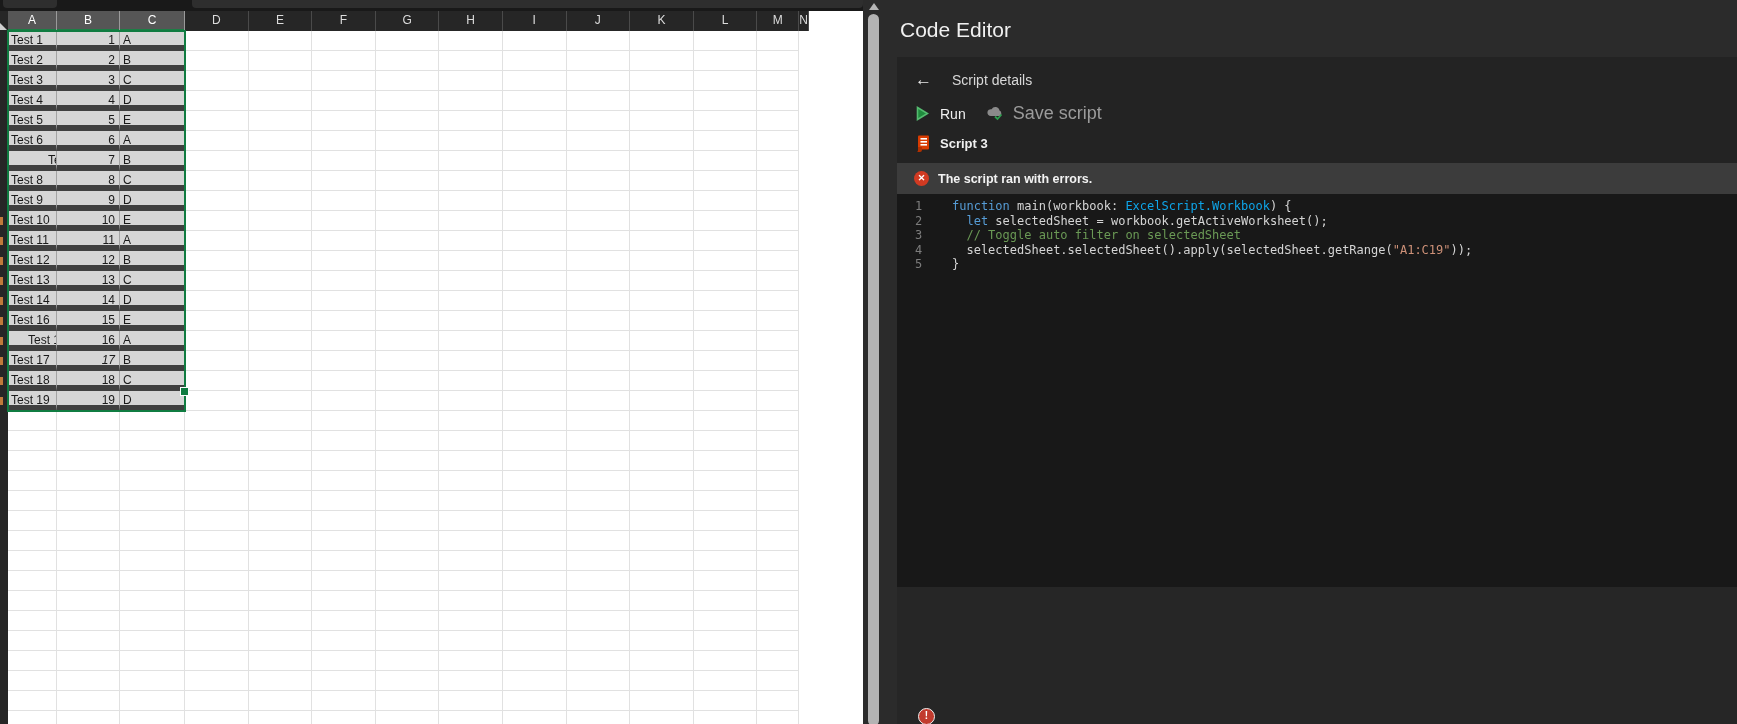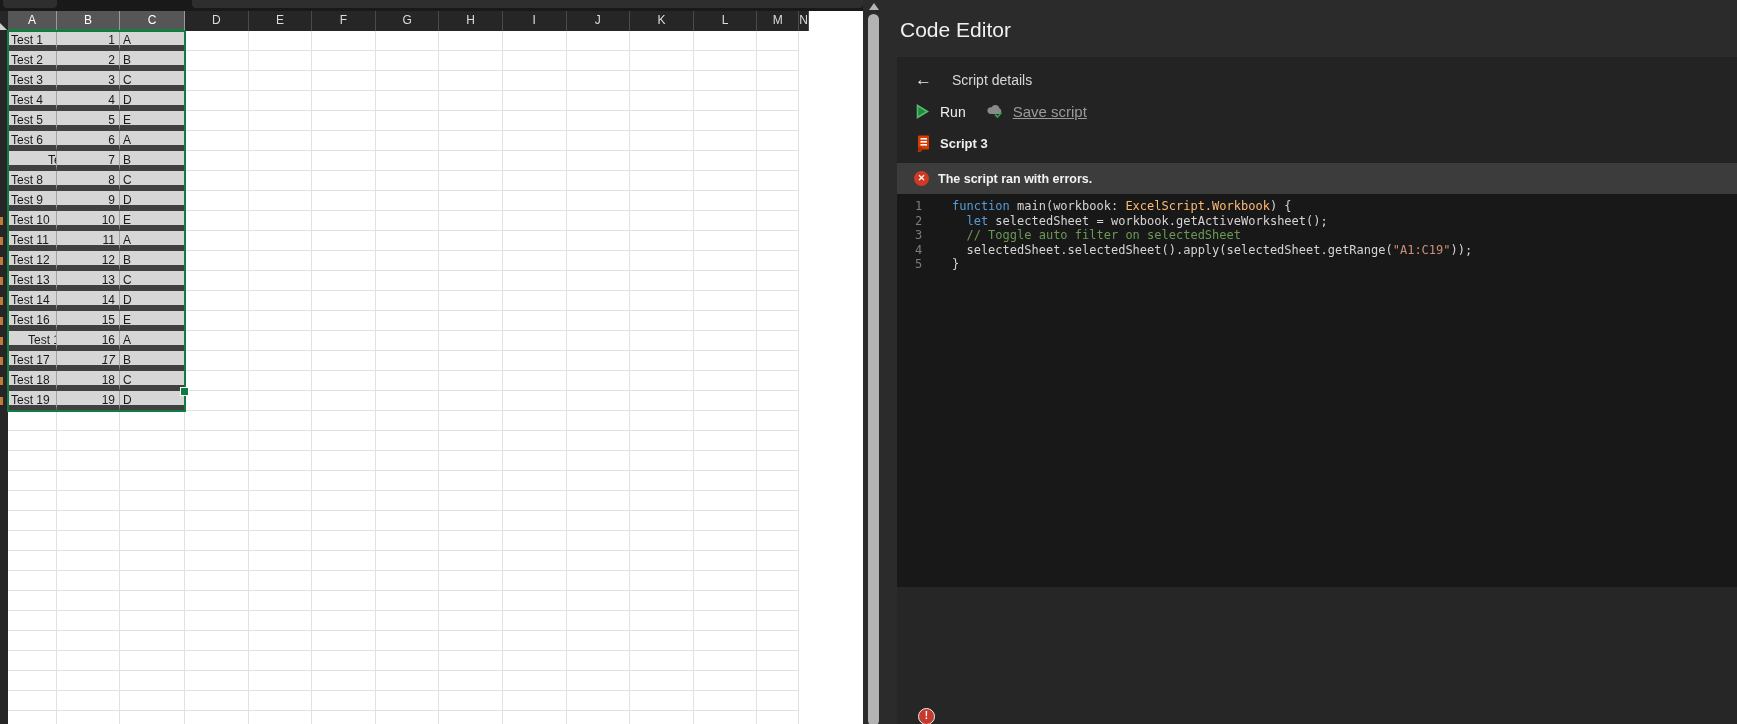--- a/index.html
+++ b/index.html
@@ -49,21 +49,21 @@
   #card{position:absolute;left:897px;top:57px;width:840px;height:667px;background:#232323;}
 
   #details-row{position:absolute;left:18px;top:13px;display:flex;align-items:center;color:#d8d8d8;}
   #back-arrow{font-size:17px;color:#e8e8e8;cursor:pointer;}
   #details-label{margin-left:20px;font-size:14px;}
 
   #toolbar{position:absolute;left:19px;top:46px;display:flex;align-items:center;}
   #run-btn{display:flex;align-items:center;cursor:pointer;}
   #run-label{margin-left:11px;font-size:14px;color:#f0f0f0;}
   #save-btn{display:flex;align-items:center;margin-left:20px;cursor:pointer;}
-  #save-label{margin-left:8px;font-size:15px;color:#9b9b9b;text-decoration:underline;}
+  #save-label{margin-left:8px;font-size:18px;color:#9b9b9b;}
 
   #script-row{position:absolute;left:18px;top:78px;display:flex;align-items:center;}
   #script-name{margin-left:10px;font-size:13px;font-weight:700;color:#f0f0f0;}
 
   #banner{position:absolute;left:0;top:106px;width:840px;height:31px;background:#3c3c3c;
     display:flex;align-items:center;}
   .err-x{width:15px;height:15px;margin-left:17px;border-radius:50%;background:#d13a22;
     color:#fff;font-size:9px;font-weight:700;text-align:center;line-height:15px;flex:none;}
   #banner-text{margin-left:9px;font-size:12.5px;font-weight:600;color:#f2f2f2;}
 
@@ -697,21 +697,21 @@
       </svg>
       <span id="script-name">Script 3</span>
     </div>
 
     <div id="banner">
       <span class="err-x">✕</span>
       <span id="banner-text">The script ran with errors.</span>
     </div>
 
     <div id="editor">
-        <div class="code-line"><span class="ln">1</span><span class="src"><span style="color: rgb(86, 156, 214);">function</span><span style="color: rgb(212, 212, 212);"> main(workbook: </span><span style="color: #fdba74;">ExcelScript.Workbook</span><span style="color: rgb(212, 212, 212);">) {</span></span></div>
+        <div class="code-line"><span class="ln">1</span><span class="src"><span style="color: rgb(86, 156, 214);">function</span><span style="color: rgb(212, 212, 212);"> main(workbook: </span><span style="color: #0ea5e9;">ExcelScript.Workbook</span><span style="color: rgb(212, 212, 212);">) {</span></span></div>
         <div class="code-line"><span class="ln">2</span><span class="src"><span style="color: rgb(212, 212, 212);">  </span><span style="color: rgb(86, 156, 214);">let</span><span style="color: rgb(212, 212, 212);"> selectedSheet = workbook.getActiveWorksheet();</span></span></div>
         <div class="code-line"><span class="ln">3</span><span class="src"><span style="color: rgb(106, 153, 85);">  // Toggle auto filter on selectedSheet</span></span></div>
         <div class="code-line"><span class="ln">4</span><span class="src"><span style="color: rgb(212, 212, 212);">  selectedSheet.selectedSheet().apply(selectedSheet.getRange(</span><span style="color: rgb(206, 145, 120);">"A1:C19"</span><span style="color: rgb(212, 212, 212);">));</span></span></div>
         <div class="code-line"><span class="ln">5</span><span class="src"><span style="color: rgb(212, 212, 212);">}</span></span></div>
       </div>
 
     <div id="tabsarea">
       <div id="output-row">
         <span class="err-bang">!</span>
       </div>

